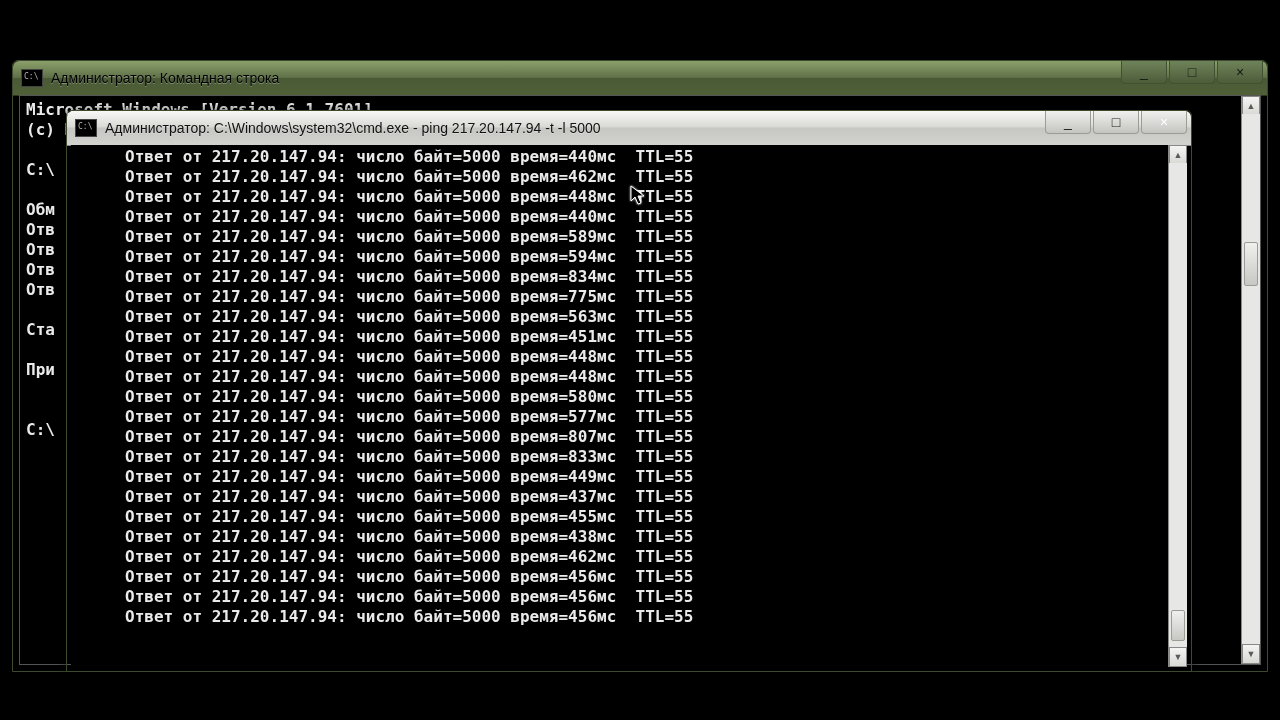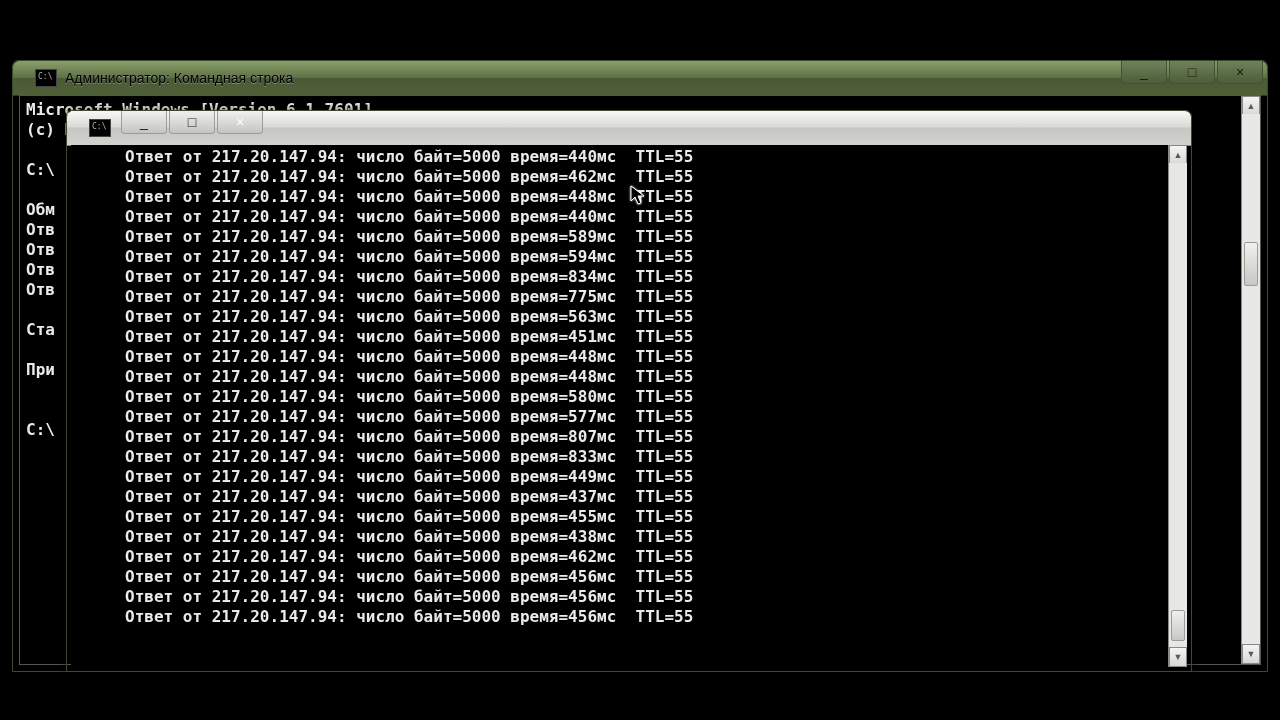--- a/index.html
+++ b/index.html
@@ -1,20 +1,20 @@
 <!DOCTYPE html>
 <html><head>
 <meta charset="utf-8">
 <style>
   html,body{margin:0;padding:0;width:1280px;height:720px;background:#000;overflow:hidden;font-family:'Lucida Console','Consolas',monospace;}
   .desktop{position:absolute;top:48px;left:12px;right:12px;bottom:48px;}
   
   .win{position:absolute;border:1px solid #3d4a2d;border-radius:6px 6px 0 0;box-shadow:0 0 10px rgba(0,0,0,.6);}
   .outer-win{left:0;top:12px;right:0;bottom:0;}
-  .titlebar{height:34px;display:flex;align-items:center;border-radius:6px 6px 0 0;font:14px/34px 'Segoe UI',Tahoma,sans-serif;padding-left:22px;user-select:none;}
+  .titlebar{height:34px;display:flex;align-items:center;border-radius:6px 6px 0 0;font:14px/34px 'Segoe UI',Tahoma,sans-serif;padding-left:8px;user-select:none;}
   .outer-title{background:linear-gradient(#8aa06a,#5e6f47 50%,#4a5a36 51%,#506138);color:#000;border-bottom:1px solid #2e3820;}
   .title-icon{width:20px;height:16px;background:#000;border:1px solid #444;margin-right:8px;position:relative;}
   .title-icon:after{content:"C:\\";position:absolute;left:2px;top:0;font:8px/14px monospace;color:#b0b0b0;}
   .title-text{flex:1;white-space:nowrap;text-shadow:0 1px 0 rgba(255,255,255,.3);}
   .winbtns{display:flex;height:100%;padding-right:4px;}
   .winbtn{width:44px;height:22px;margin-left:2px;border:1px solid #425131;border-top:none;border-radius:0 0 4px 4px;background:linear-gradient(#6f835a,#4d5c3a);color:#151a10;display:flex;align-items:center;justify-content:center;cursor:pointer;}
   .glyph{font:14px/1 sans-serif;}
   .client{position:absolute;top:34px;left:6px;right:6px;bottom:6px;background:#000;border:1px solid #555;}
   .term-text{color:#eaeaea;font:bold 16px/20px 'Lucida Console',monospace;white-space:pre;padding:4px 6px;}
   
@@ -84,20 +84,21 @@
         <div class="sb-btn" style="position:absolute;bottom:0;left:0;right:0;">
             <span class="tri">▼</span>
           </div>
       </div>
     </div>
   </div>
 
   <div class="win inner-win">
     <div class="titlebar inner-title">
       <div class="title-icon"></div>
+      <div class="title-text">Администратор: C:\Windows\system32\cmd.exe - ping  217.20.147.94 -t -l 5000</div>
       <div class="winbtns">
         <div class="winbtn">
             <span class="glyph">_</span>
           </div>
         <div class="winbtn">
             <span class="glyph">□</span>
           </div>
         <div class="winbtn close-btn">
             <span class="glyph">×</span>
           </div>

